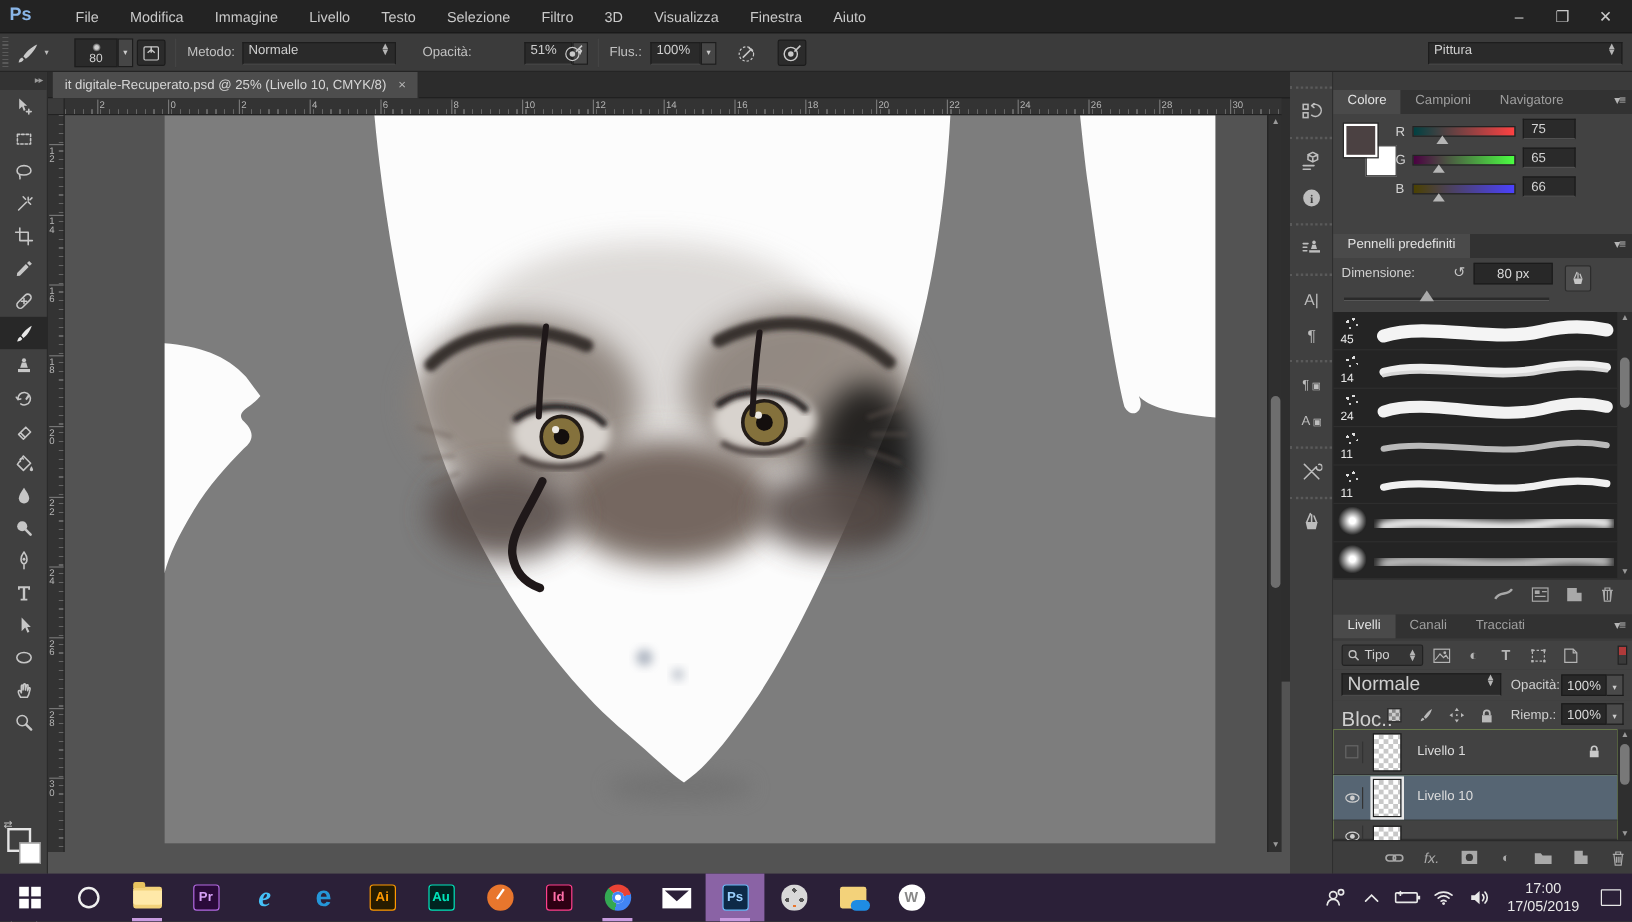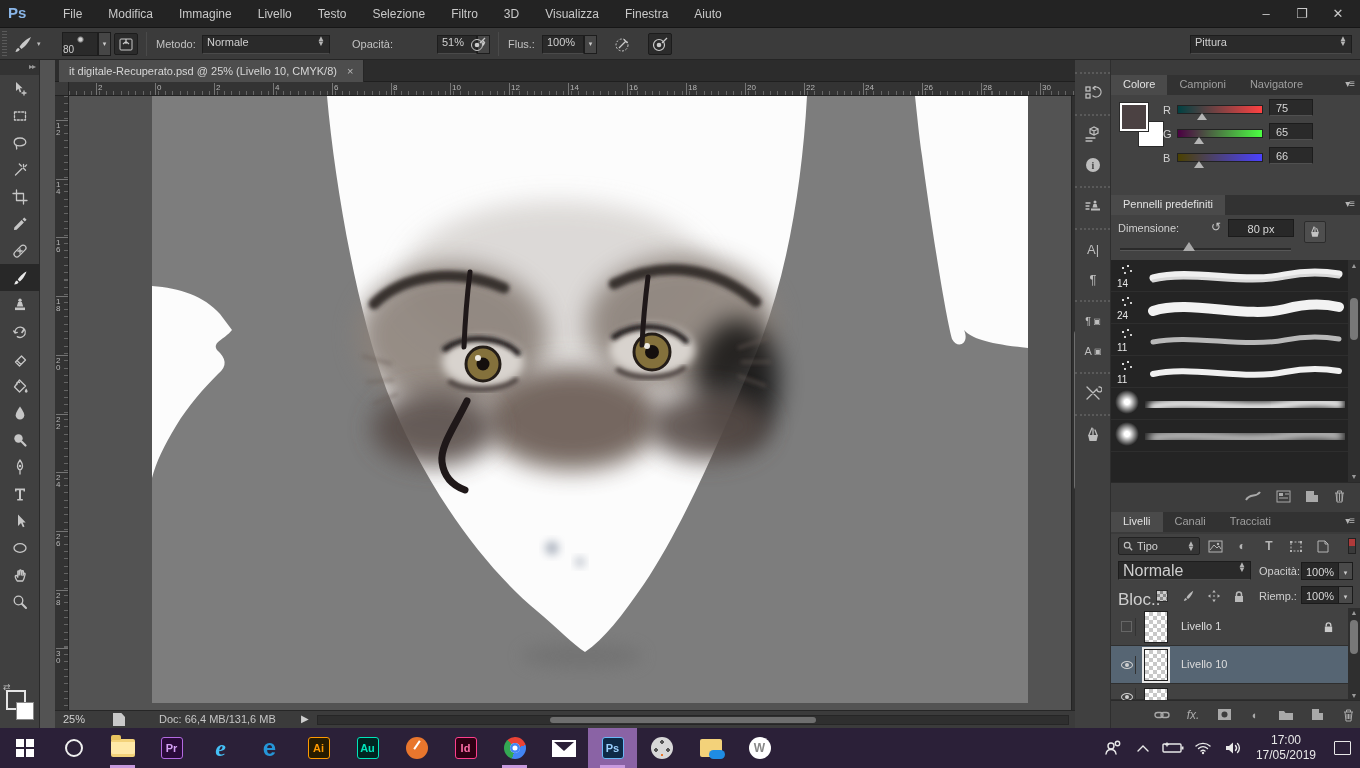--- a/index.html
+++ b/index.html
@@ -36,21 +36,21 @@
   .tool .fl { fill:#c6c6c6; stroke:none; } .tool.sel .fl { fill:#e8e8e8; }
   #fgbg { position:absolute; left:0; top:622px; width:40px; height:46px; }
   #swap-colors-mini { position:absolute; left:3px; top:0; font-size:9px; color:#bbb; }
   #fg-swatch { position:absolute; left:6px; top:8px; width:20px; height:20px; border:2px solid #e5e5e5; }
   #bg-swatch { position:absolute; left:16px; top:20px; width:18px; height:18px; border:1px solid #888; background:#fff; }
   #quickmask { position:absolute; left:9px; top:672px; width:22px; height:16px; border:1px solid #9a9a9a; display:flex; align-items:center; justify-content:center; }
   #quickmask i { width:10px; height:10px; border:1px dotted #9a9a9a; border-radius:50%; }
   #screenmode { position:absolute; left:9px; top:694px; width:22px; height:16px; border:1px solid #9a9a9a; background:linear-gradient(#555,#555) 4px 4px/12px 7px no-repeat; }
 
   
-  #docarea { position:absolute; left:40px; top:60px; width:1035px; height:508px; background:#2e2e2e;margin-left:15px; }
+  #docarea { position:absolute; left:40px; top:60px; width:1035px; height:508px; background:#2e2e2e; }
   #tabbar { position:absolute; left:0; top:0; width:1035px; height:22px; background:#2c2c2c; border-bottom:1px solid #1f1f1f; }
   #doctab { position:absolute; left:4px; top:0; height:22px; background:#4d4d4d; color:#d6d6d6; font-size:11px; display:flex; align-items:center; padding:0 10px; border-right:1px solid #262626; }
   #tab-close { margin-left:10px; color:#b9b9b9; font-size:11px; }
   #ruler-corner { position:absolute; left:0; top:22px; width:14px; height:14px; background:#3a3a3a; border-right:1px solid #222; border-bottom:1px solid #222; }
   #ruler-top { position:absolute; left:14px; top:22px; width:1014px; height:14px; background:#333 repeating-linear-gradient(to right,#656565 0 1px,transparent 1px 7.38px) 0 bottom/100% 4px no-repeat; border-bottom:1px solid #222; overflow:hidden; }
   #ruler-left { position:absolute; left:0; top:36px; width:14px; height:614px; background:#333 repeating-linear-gradient(to bottom,#656565 0 1px,transparent 1px 7.34px) right 0/4px 100% no-repeat; border-right:1px solid #222; overflow:hidden; }
   .rnum { position:absolute; color:#b5b5b5; font-size:8px; }
   #ruler-top .rnum { top:1px; } #ruler-top .rnum::before { content:''; position:absolute; left:-2px; top:0; width:1px; height:13px; background:#757575; }
   #ruler-left .rnum { left:1px; white-space:pre; line-height:7px; } #ruler-left .rnum::before { content:''; position:absolute; top:-2px; left:0; width:13px; height:1px; background:#757575; }
   #viewport { position:absolute; left:14px; top:36px; width:1002px; height:614px; background:#535353; overflow:hidden; }
@@ -107,21 +107,21 @@
   .btip { position:absolute; left:8px; top:3px; width:16px; height:13px; }
   .tip-splat { background:radial-gradient(circle 2px at 4px 5px,#ddd 60%,transparent 61%),radial-gradient(circle 2px at 9px 3px,#ddd 60%,transparent 61%),radial-gradient(circle 1.5px at 12px 8px,#ccc 60%,transparent 61%),radial-gradient(circle 1.5px at 6px 10px,#ccc 60%,transparent 61%); }
   .tip-soft { left:4px; top:2px; width:24px; height:24px; background:radial-gradient(circle,#fff 0 15%,rgba(255,255,255,0) 70%); }
   .bstroke { position:absolute; left:34px; top:0; }
   #bscroll { position:absolute; left:237px; top:200px; width:12px; height:222px; background:#2f2f2f; }
   #bscroll .thumb { position:absolute; left:2px; top:38px; width:8px; height:42px; background:#787878; border-radius:4px; }
   #penn-bottombar { position:absolute; left:0; top:422px; width:249px; height:30px; background:#3d3d3d; border-top:1px solid #2a2a2a; display:flex; align-items:center; justify-content:flex-end; gap:14px; padding-right:14px; color:#a9a9a9; }
 
   
   #filter-row { position:absolute; left:0; top:474px; width:249px; height:24px; background:#424242; display:flex; align-items:center; }
-  #tipo-dd { margin-left:7px; width:82px; height:18px; background:#353535; border:1px solid #222; border-radius:2px; color:#d0d0d0; font-size:11px; display:flex; align-items:center; padding:0 4px; gap:4px; }
+  #tipo-dd { margin-left:7px; width:68px; height:18px; background:#353535; border:1px solid #222; border-radius:2px; color:#d0d0d0; font-size:11px; display:flex; align-items:center; padding:0 4px; gap:4px; }
   .frow-icon { width:24px; height:18px; display:flex; align-items:center; justify-content:center; color:#b5b5b5; font-size:12px; margin-left:3px; }
   #filter-switch { position:absolute; right:4px; top:4px; width:8px; height:16px; background:linear-gradient(#b03a3a 0 7px,#3a3a3a 7px); border:1px solid #222; }
   #blend-row { position:absolute; left:0; top:498px; width:249px; height:26px; background:#424242; }
   #blend-dd { position:absolute; left:7px; top:3px; width:133px; height:19px; }
   #opac-label { position:absolute; left:148px; top:7px; color:#cfcfcf; font-size:11px; }
   .valbox { position:absolute; top:4px; width:52px; height:18px; display:flex; }
   .valbox .v { flex:1; background:#282828; border:1px solid #1b1b1b; color:#d8d8d8; font-size:11px; text-align:center; padding-top:3px; }
   .valbox .a { width:14px; background:#4a4a4a; border:1px solid #1b1b1b; border-left:none; color:#ccc; font-size:7px; text-align:center; padding-top:6px; }
   #lock-row { position:absolute; left:0; top:524px; width:249px; height:24px; background:#424242; }
   #lock-label { position:absolute; left:7px; top:6px; color:#cfcfcf; font-size:17px; }
@@ -206,21 +206,21 @@
 
   <div id="optionsbar">
     <div class="grip"></div>
     <div class="opt" style="left:12px;">
       <svg width="22" height="18" viewBox="0 0 22 18">
           <path d="M19 2 C14 4 9 9 7.5 12 L9.5 14 C12.5 12 17 7 19 2 Z M6.5 13 C4.5 13.6 4 15.2 3.5 17 C5.4 16.7 7 16.2 7.8 14.5 Z" fill="#c9c9c9"></path>
         </svg>
       <span style="font-size:7px;color:#bbb;margin-left:3px;">▾</span>
     </div>
     <div class="opt" style="left:62px;">
-      <div style="width:36px;height:24px;background:#2a2a2a;border:1px solid #1d1d1d;position:relative;">
+      <div style="width:36px;height:24px;background:#2a2a2a;border:1px solid #1d1d1d;text-align:center;position:relative;">
         <div style="position:absolute;left:14px;top:3px;width:7px;height:7px;border-radius:50%;background:radial-gradient(circle,#cfcfcf 0 30%,rgba(200,200,200,0) 75%);"></div>
         <div style="margin-top:11px;font-size:10px;color:#d0d0d0;">80</div>
       </div>
       <div class="dropbtn" style="height:24px;">▾</div>
     </div>
     <div class="opt" style="left:114px;">
       <div class="opticon on">
           <svg width="16" height="16" viewBox="0 0 16 16">
             <rect x="2" y="3" width="12" height="11" rx="1" class="st" style="stroke:#c9c9c9;fill:none;"></rect>
             <path d="M8 3 V8 M5 8 L8 5.5 L11 8" style="stroke:#c9c9c9;fill:none;stroke-width:1.2;"></path>
@@ -522,29 +522,20 @@
         </g>
       </svg>
     </div>
 
     <div id="vscroll">
       <div class="scr-arrow" style="top:2px;">▲</div>
       <div class="thumb"></div>
       <div class="scr-arrow" style="bottom:2px;">▼</div>
     </div>
 
-    <div id="statusbar">
-      <div id="zoom-field">25%</div>
-      <div id="status-icon"></div>
-      <div id="doc-size">Doc: 66,4 MB/131,6 MB</div>
-      <div id="status-play">▶</div>
-      <div id="hscroll">
-        <div class="thumb"></div>
-      </div>
-    </div>
   </div>
 
   <div id="rightdock">
     <div id="dockstrip">
       <div class="dock-group" style="margin-top:12px;">
         <div class="dockicon">
             <svg width="18" height="18" viewBox="0 0 18 18">
               <rect x="2" y="3" width="4" height="4" class="st"></rect>
               <rect x="2" y="10" width="4" height="4" class="st"></rect>
               <path class="st" d="M9 12 A5 5 0 1 0 9 4 M9 4 l2 -1.6 M9 4 l2 1.6"></path>
@@ -651,20 +642,27 @@
         <div id="penn-toggle">
             <svg width="14" height="14" viewBox="0 0 18 18">
               <path d="M5 9 L8 2 M9 9 L9 3 M13 9 L11 4" stroke="#c5c5c5" fill="none" stroke-width="1.3"></path>
               <path d="M4 9 h10 l-1.5 6 h-7 Z" fill="#c5c5c5"></path>
             </svg>
           </div>
         <div id="dim-slider"></div>
         <div id="dim-thumb"></div>
       </div>
       <div id="brushlist">
+        <div class="brow">
+          <div class="btip tip-splat"></div>
+          <span class="bnum">45</span>
+          <svg class="bstroke" width="200" height="32">
+              <path d="M8 20 C45 8 100 26 140 16 C160 11 180 12 194 15" stroke="#f4f4f4" stroke-width="11" fill="none" stroke-linecap="round"></path>
+            </svg>
+        </div>
         <div class="brow">
           <div class="btip tip-splat"></div>
           <span class="bnum">14</span>
           <svg class="bstroke" width="200" height="32">
               <path d="M8 18 C45 8 100 24 140 15 C165 10 182 12 194 14" stroke="#efefef" stroke-width="7" fill="none" stroke-linecap="round"></path>
               <path d="M8 21 C45 12 100 27 140 18 C165 13 182 15 194 17" stroke="#d8d8d8" stroke-width="3" fill="none" stroke-linecap="round"></path>
             </svg>
         </div>
         <div class="brow">
           <div class="btip tip-splat"></div>

